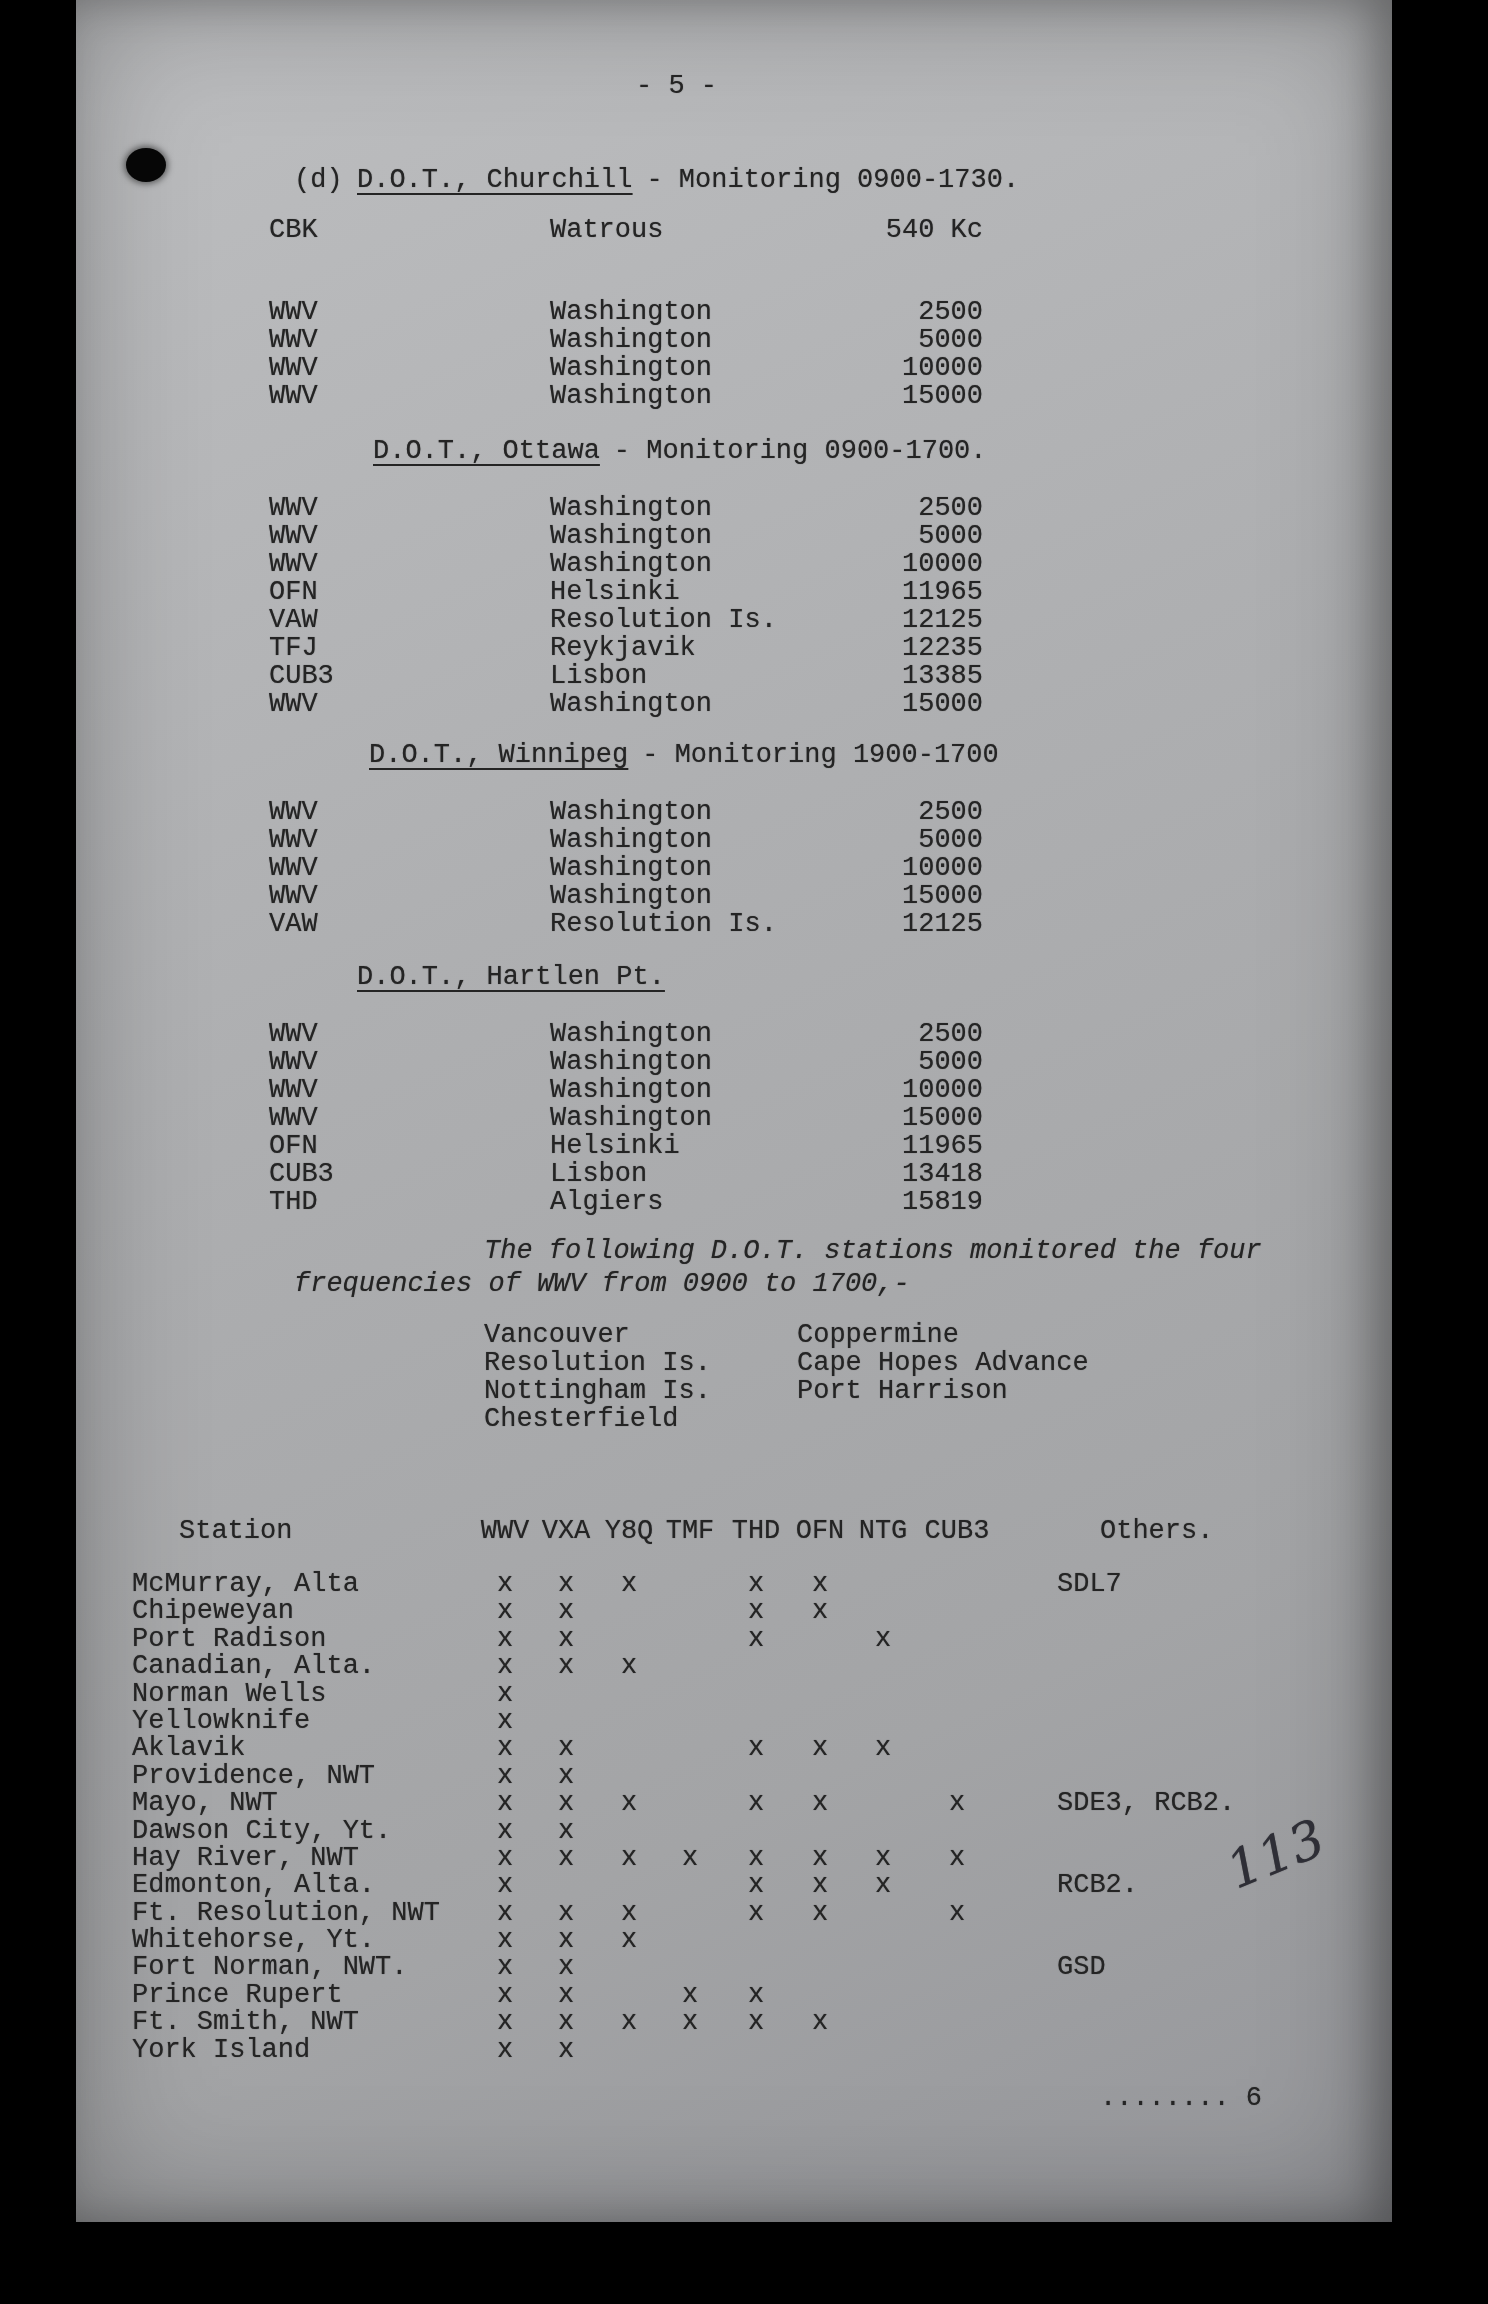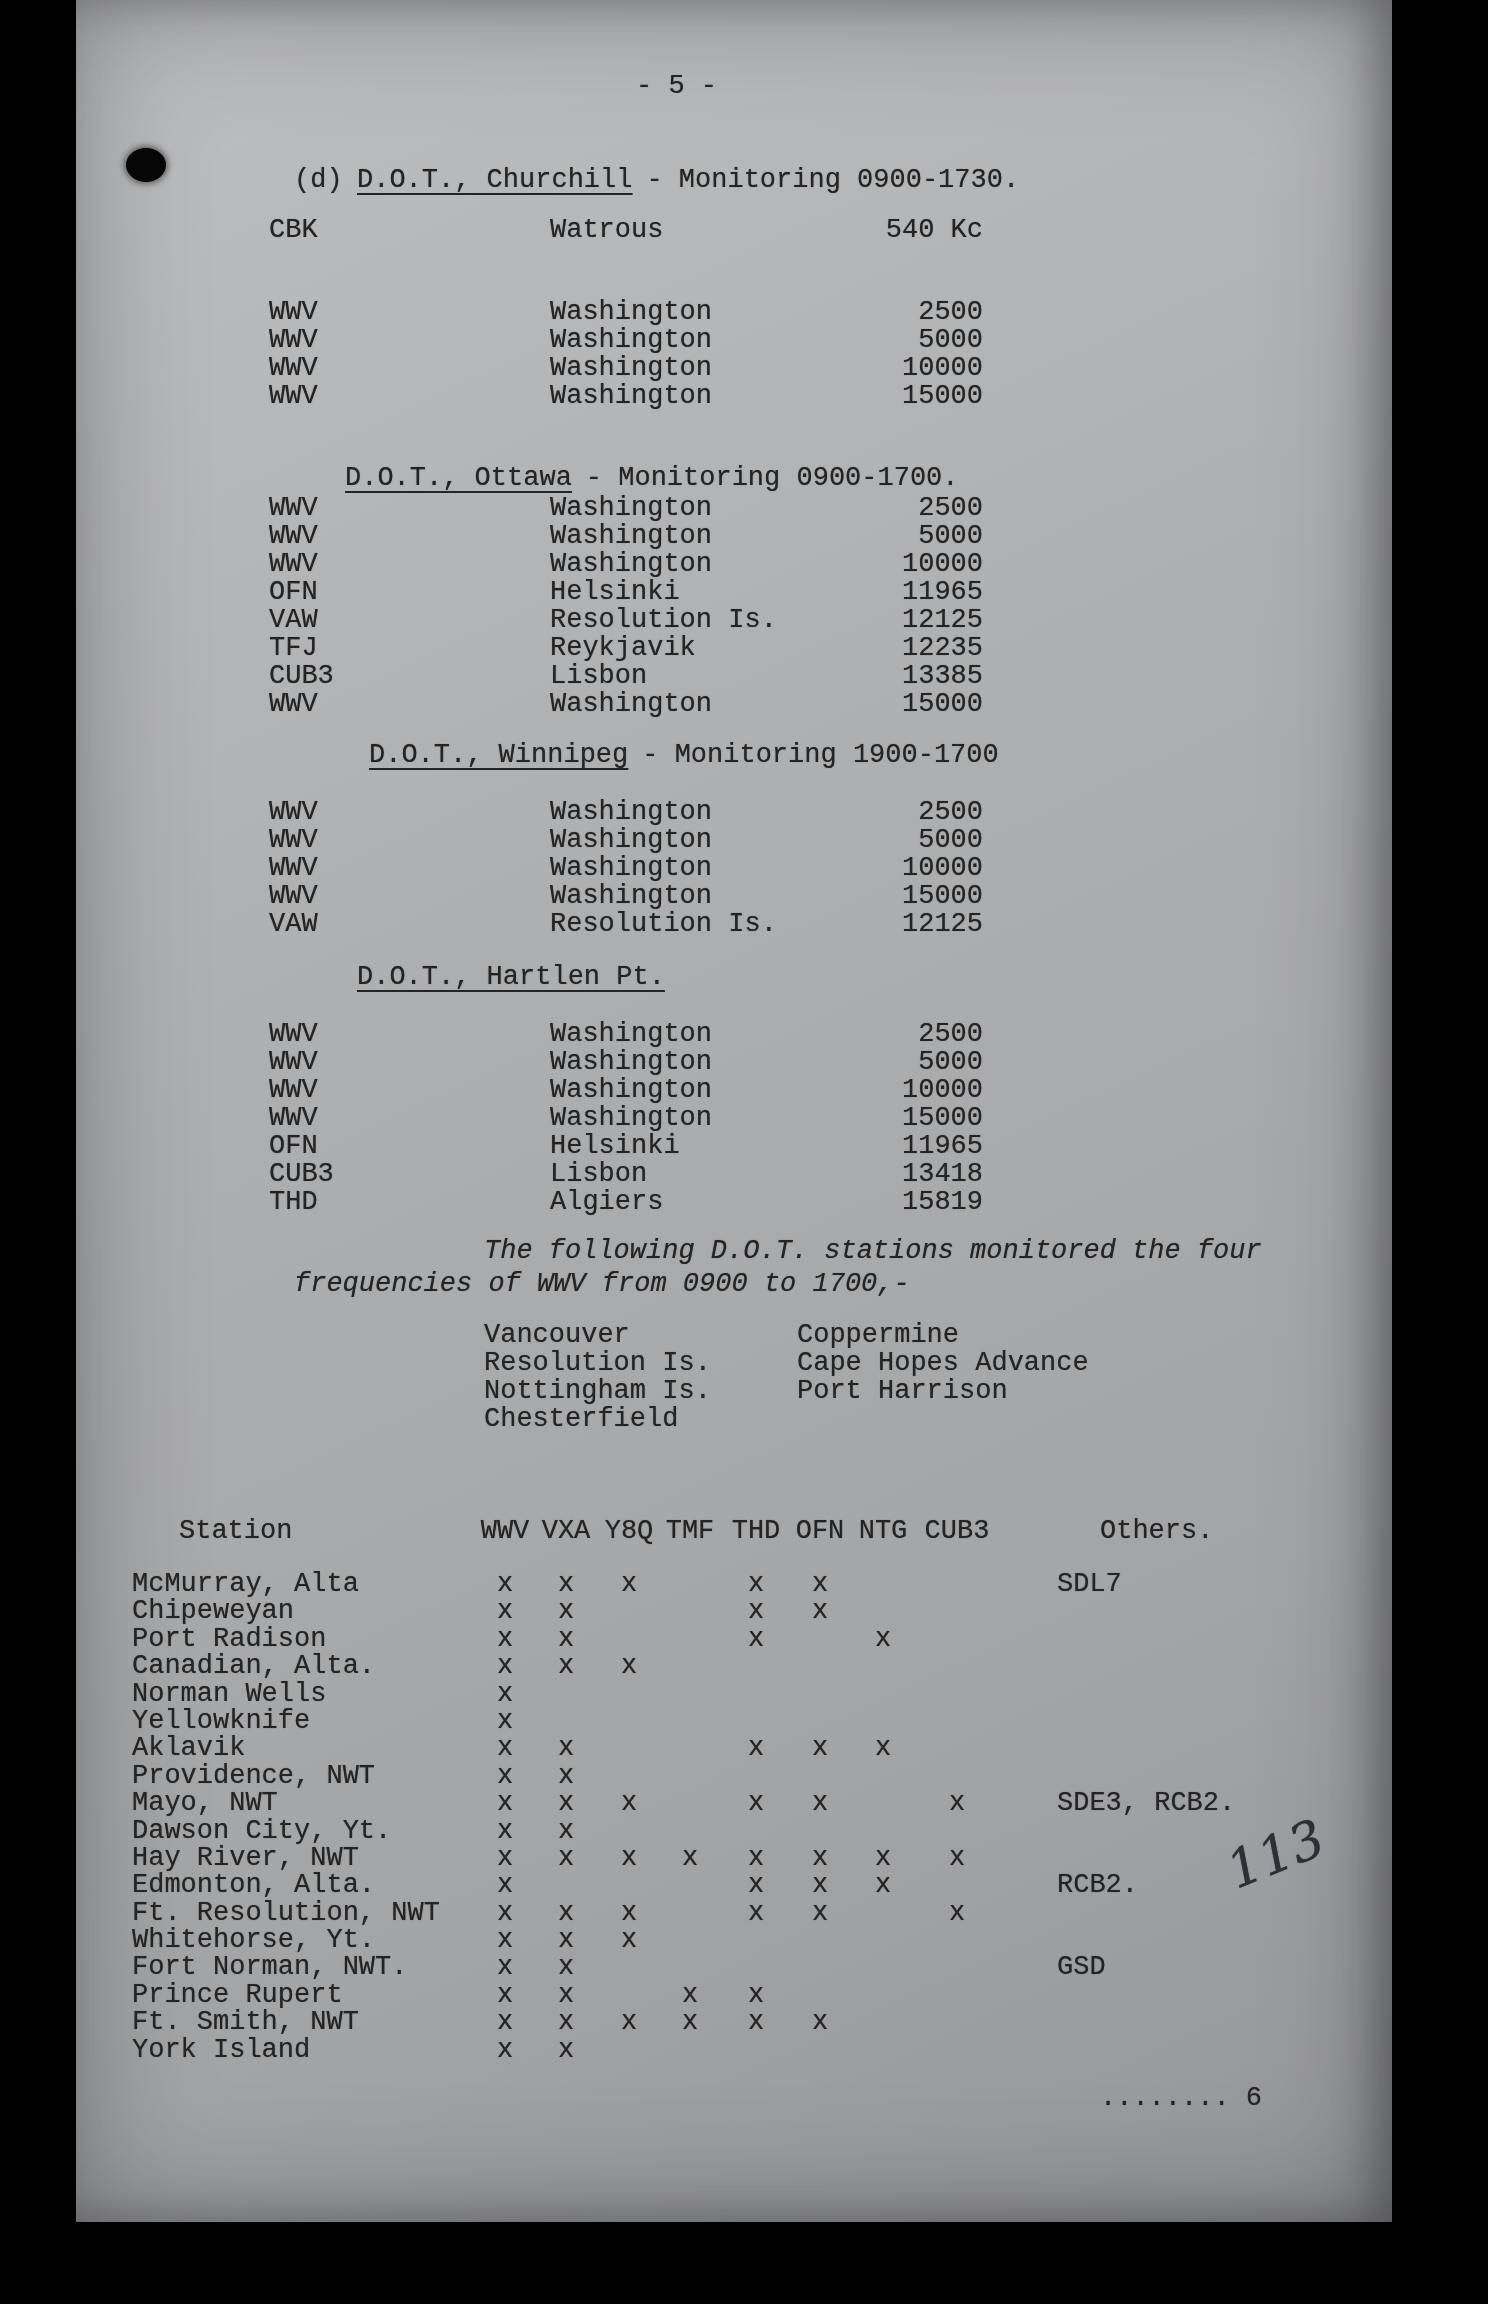--- a/index.html
+++ b/index.html
@@ -74,21 +74,21 @@
           <span class="city">Washington</span>
           <span class="freq">10000</span>
         </div>
         <div class="mon-row">
           <span class="call">WWV</span>
           <span class="city">Washington</span>
           <span class="freq">15000</span>
         </div>
       </div>
 
-    <div class="abs mon-heading" style="top:437px; left:269px;margin-top:27px;">
+    <div class="abs mon-heading" style="top:437px; left:297px;">
       <span class="htitle">D.O.T., Ottawa</span><span class="hsuffix">- Monitoring 0900-1700.</span>
     </div>
     <div class="mon-rows" style="top:494px;">
         <div class="mon-row">
           <span class="call">WWV</span>
           <span class="city">Washington</span>
           <span class="freq">2500</span>
         </div>
         <div class="mon-row">
           <span class="call">WWV</span>

